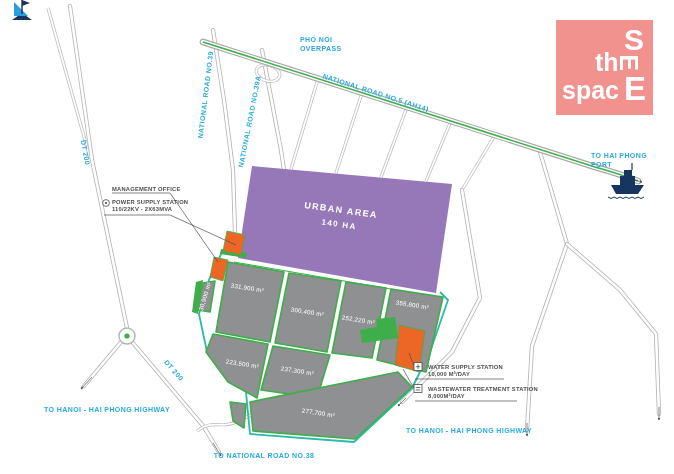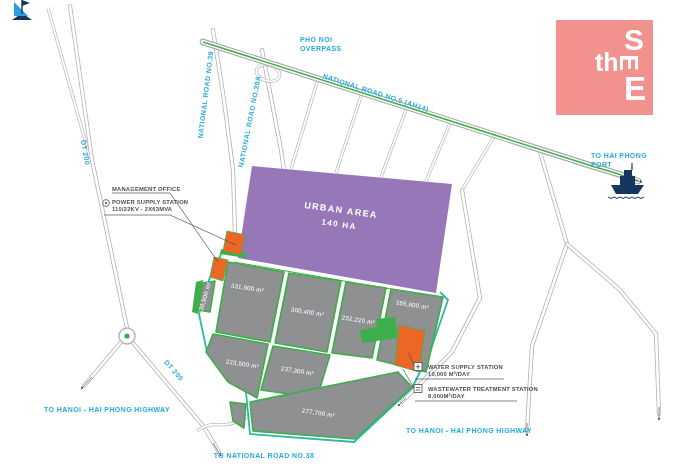--- a/index.html
+++ b/index.html
@@ -206,16 +206,17 @@
     <polygon points="12,20 32,20 22,13" fill="#16355F"></polygon>
     <polygon points="14,2 28,16 14,16" fill="#2D9CDB"></polygon>
     <path d="M22,0 L22,14" stroke="#16355F" stroke-width="1.4"></path>
     <polygon points="22,0 30,3 22,6" fill="#16355F"></polygon>
   </svg>
 
   <div class="logo">
     <span class="l-s">S</span>
     <span class="l-th">th</span>
     <span class="l-emid">E</span>
+    <span class="l-spac">spac</span>
     <span class="l-eend">E</span>
   </div>
 
 </div>
 
 </body></html>

